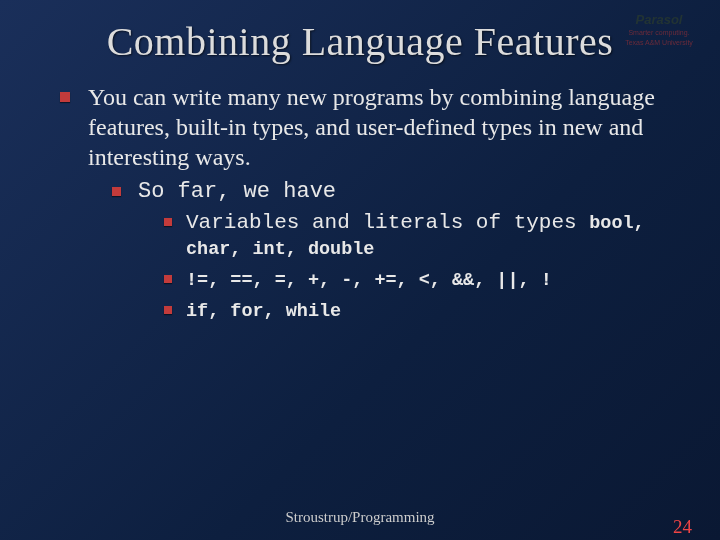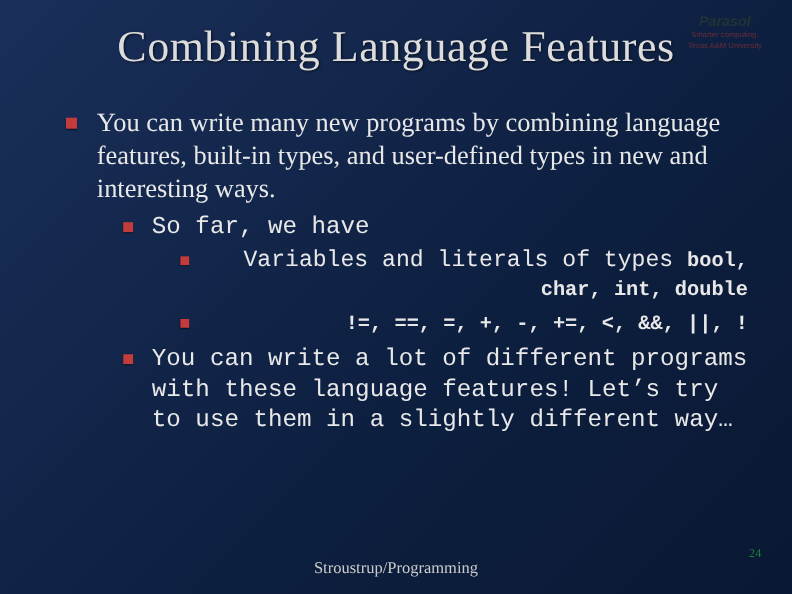--- a/index.html
+++ b/index.html
@@ -46,21 +46,21 @@
   }
   .logo-sub {
     font-family: Arial, sans-serif;
     font-size: 7px;
     color: #6b2b3a;
     line-height: 1.1;
     margin-top: 2px;
   }
   .content {
     position: absolute;
-    top: 97px;
+    top: 82px;
     left: 60px;
     right: 40px;
   }
   ul {
     list-style: none;
     margin: 0;
     padding: 0;
   }
   li {
     position: relative;
@@ -99,21 +99,20 @@
     left: 0;
     top: 9px;
     width: 9px;
     height: 9px;
     background: #c33b3b;
     box-shadow: 0 1px 1px rgba(0,0,0,0.5);
   }
   
   .lvl3 {
     margin-top: 4px;
-    text-align: right;
   }
   .lvl3 > li {
     padding-left: 22px;
     font-size: 21px;
     margin-left: 26px;
     margin-bottom: 5px;
   }
   .lvl3 > li::before {
     content: "";
     position: absolute;
@@ -132,24 +131,24 @@
     position: absolute;
     bottom: 14px;
     left: 0;
     right: 0;
     text-align: center;
     font-size: 15px;
     color: #ccc;
   }
   .footer-right {
     position: absolute;
-    bottom: 31px;
+    bottom: 2px;
     right: 28px;
-    font-size: 11px;
-    color: #15803d;
+    font-size: 19px;
+    color: #ef4444;
   }
 </style>
 </head>
 <body>
 
 <div class="slide">
 
   <div class="title">Combining Language Features</div>
 
   <div class="logo">
@@ -165,24 +164,24 @@
         <ul class="lvl2">
           <li>
             <span>So far, we have</span>
             <ul class="lvl3">
               <li>
                 <span>Variables and literals of types </span><span class="code">bool, char, int, double</span>
               </li>
               <li>
                 <span class="code">!=, ==, =, +, -, +=, &lt;, &amp;&amp;, ||, !</span>
               </li>
+              <li>
+                <span class="code">if, for, while</span>
+              </li>
             </ul>
-          </li>
-          <li>
-            <span>You can write a lot of different programs with these language features! Let’s try to use them in a slightly different way…</span>
           </li>
         </ul>
       </li>
     </ul>
   </div>
 
   <div class="footer-center">Stroustrup/Programming</div>
   <div class="footer-right">24</div>
 </div>
 

